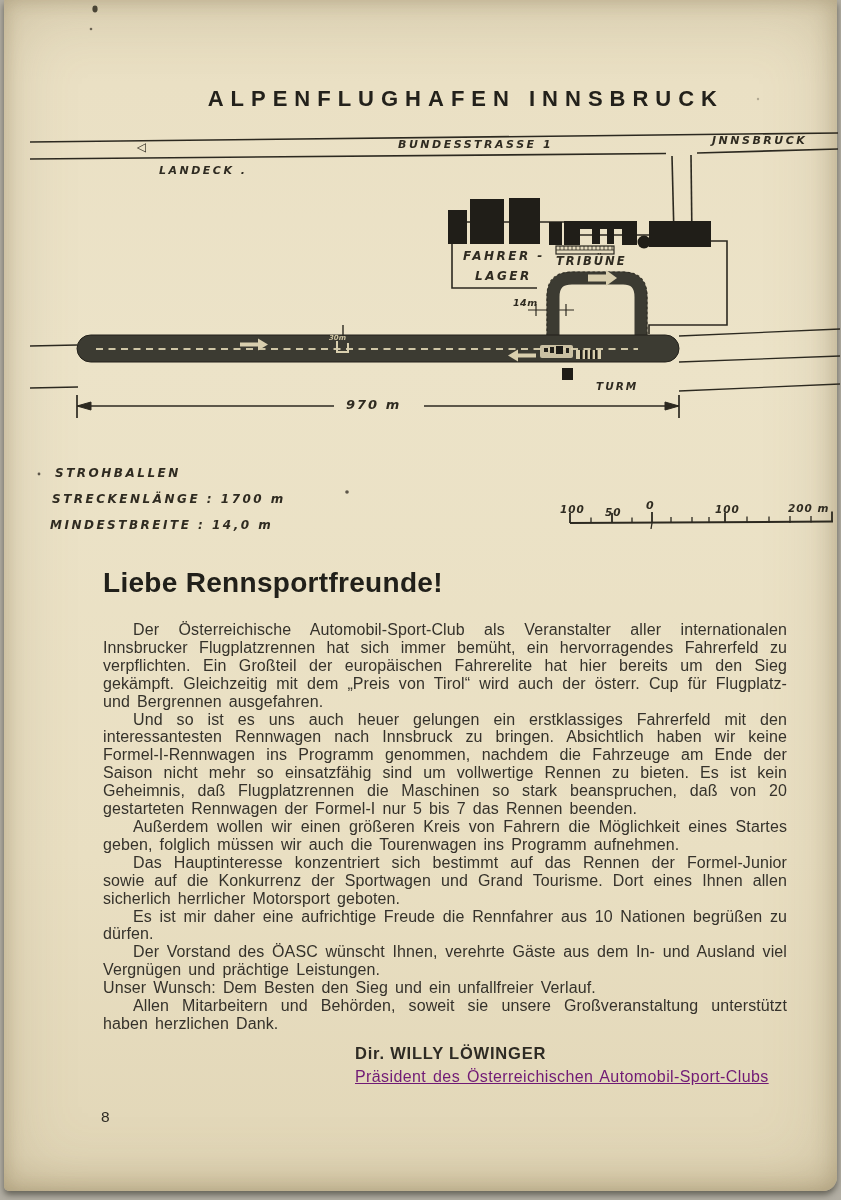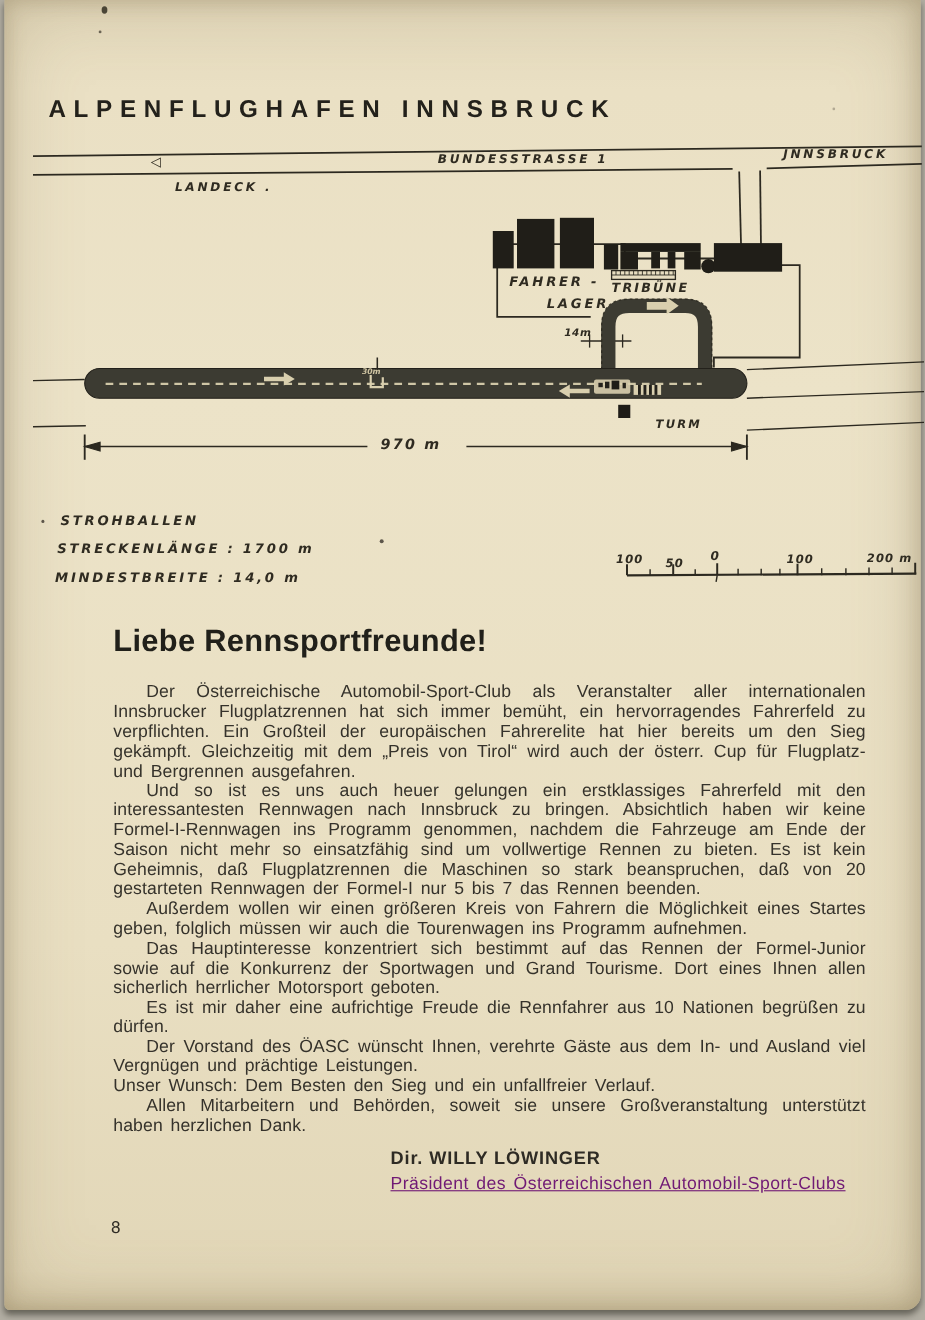--- a/index.html
+++ b/index.html
@@ -17,21 +17,21 @@
                inset 5px 0 16px rgba(122,106,68,.16),
                0 4px 6px rgba(40,38,30,.55);
   }
   .map-svg{position:absolute;left:0;top:0;pointer-events:none;}
   .hand{
     position:absolute;font-family:"DejaVu Sans",sans-serif;font-style:italic;font-weight:bold;
     color:#2f2b21;letter-spacing:2.5px;white-space:nowrap;font-size:11px;line-height:1;
   }
   .page-title{
     position:absolute;left:4px;top:86px;width:720px;margin:0;padding-left:40px;box-sizing:border-box;
-    text-align:left;font-size:22px;font-weight:bold;letter-spacing:7px;color:#23211b;
+    text-align:right;font-size:22px;font-weight:bold;letter-spacing:7px;color:#23211b;
     font-family:"Liberation Sans",sans-serif;
   }
   .letter-heading{
     position:absolute;left:103px;top:567px;margin:0;
     font-size:28px;font-weight:bold;color:#21201a;letter-spacing:.3px;
   }
   .letter-body{
     position:absolute;left:103px;top:621px;width:684px;
     font-size:16px;line-height:17.9px;color:#35322b;text-align:justify;
     letter-spacing:.1px;word-spacing:2.5px;
@@ -157,21 +157,21 @@
 </svg>
 
 <h1 class="page-title">ALPENFLUGHAFEN INNSBRUCK</h1>
 
 <span class="hand" style="left:137px;top:141px;font-size:12px;font-style:normal;letter-spacing:0;">◁</span>
 <span class="hand" style="left:159px;top:143px;margin-top:22px;">LANDECK .</span>
 <span class="hand" style="left:398px;top:139px;">BUNDESSTRASSE 1</span>
 <span class="hand" style="left:712px;top:135px;">JNNSBRUCK</span>
 
 <span class="hand" style="left:463px;top:250px;font-size:12px;">FAHRER -</span>
-<span class="hand" style="left:497px;top:270px;font-size:12px;">LAGER</span>
+<span class="hand" style="left:475px;top:270px;font-size:12px;">LAGER</span>
 <span class="hand" style="left:556px;top:256px;font-size:11.5px;letter-spacing:2px;">TRIBÜNE</span>
 <span class="hand" style="left:513px;top:298px;font-size:9.5px;letter-spacing:.5px;">14m</span>
 <span class="hand" style="left:329px;top:335px;font-size:7px;letter-spacing:0;color:#cfc4a2;text-align:right;">30m</span>
 <span class="hand" style="left:552px;top:381px;font-size:10.5px;letter-spacing:2px;margin-left:44px;">TURM</span>
 <span class="hand" style="left:346px;top:398px;font-size:13px;letter-spacing:2px;">970 m</span>
 
 <span class="hand" style="left:55px;top:467px;font-size:12px;">STROHBALLEN</span>
 <span class="hand" style="left:52px;top:493px;font-size:12px;">STRECKENLÄNGE : 1700 m</span>
 <span class="hand" style="left:50px;top:519px;font-size:12px;">MINDESTBREITE : 14,0 m</span>
 

